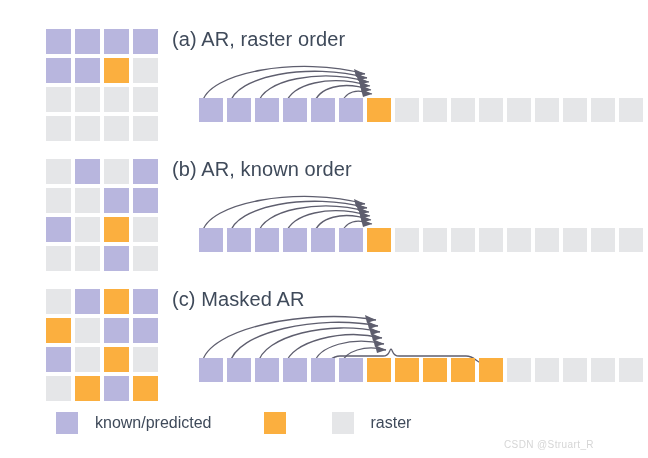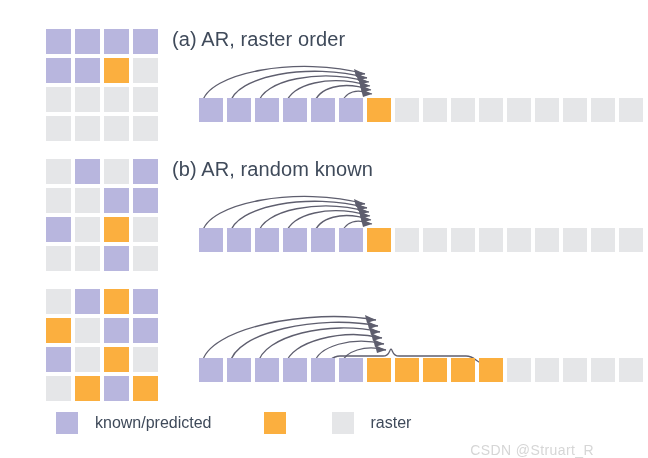--- a/index.html
+++ b/index.html
@@ -114,22 +114,22 @@
     margin-left: 17px;
     white-space: nowrap;
   }
   .lg-gap-1 { width: 52px; }
   .lg-gap-2 { width: 46px; }
 
   
   .watermark {
     position: absolute;
     right: 14px;
-    bottom: 0;
-    font-size: 14px;
+    bottom: 8px;
+    font-size: 10px;
     color: #d6d6d6;
     letter-spacing: 0.4px;
     white-space: nowrap;
   }
 </style>
 </head>
 <body>
 
 <div class="figure">
 
@@ -205,21 +205,21 @@
         <div class="cell c-known"></div>
         <div class="cell c-known"></div>
         <div class="cell c-unknown"></div>
         <div class="cell c-predict"></div>
         <div class="cell c-unknown"></div>
         <div class="cell c-unknown"></div>
         <div class="cell c-unknown"></div>
         <div class="cell c-known"></div>
         <div class="cell c-unknown"></div>
       </div>
-    <div class="panel-title">(b) AR, random known</div>
+    <div class="panel-title">(b) AR, known order</div>
     <div class="arrows">
       <svg width="360" height="58" viewBox="0 0 360 58">
         <g fill="none" stroke="#5e5e6e" stroke-width="1.3">
           <path d="M22,56 C26,24 120,8 185,26"></path>
           <path d="M50,56 C54,28 130,14 187,30"></path>
           <path d="M78,56 C82,32 140,20 189,34"></path>
           <path d="M106,56 C110,36 150,26 190,38"></path>
           <path d="M134,56 C138,40 162,32 191,42"></path>
           <path d="M162,54 C166,44 176,40 192,46"></path>
         </g>
@@ -265,20 +265,21 @@
         <div class="cell c-known"></div>
         <div class="cell c-known"></div>
         <div class="cell c-unknown"></div>
         <div class="cell c-predict"></div>
         <div class="cell c-unknown"></div>
         <div class="cell c-unknown"></div>
         <div class="cell c-predict"></div>
         <div class="cell c-known"></div>
         <div class="cell c-predict"></div>
       </div>
+    <div class="panel-title">(c) Masked AR</div>
     <div class="arrows-c">
       <svg width="360" height="68" viewBox="0 0 360 68">
         <g fill="none" stroke="#5e5e6e" stroke-width="1.3">
           <path d="M22,66 C26,30 130,10 196,22"></path>
           <path d="M50,66 C54,34 140,16 198,28"></path>
           <path d="M78,66 C82,38 150,22 200,34"></path>
           <path d="M106,66 C110,44 162,30 202,40"></path>
           <path d="M134,66 C138,48 172,38 204,46"></path>
           <path d="M162,64 C166,54 184,46 206,52"></path>
         </g>

